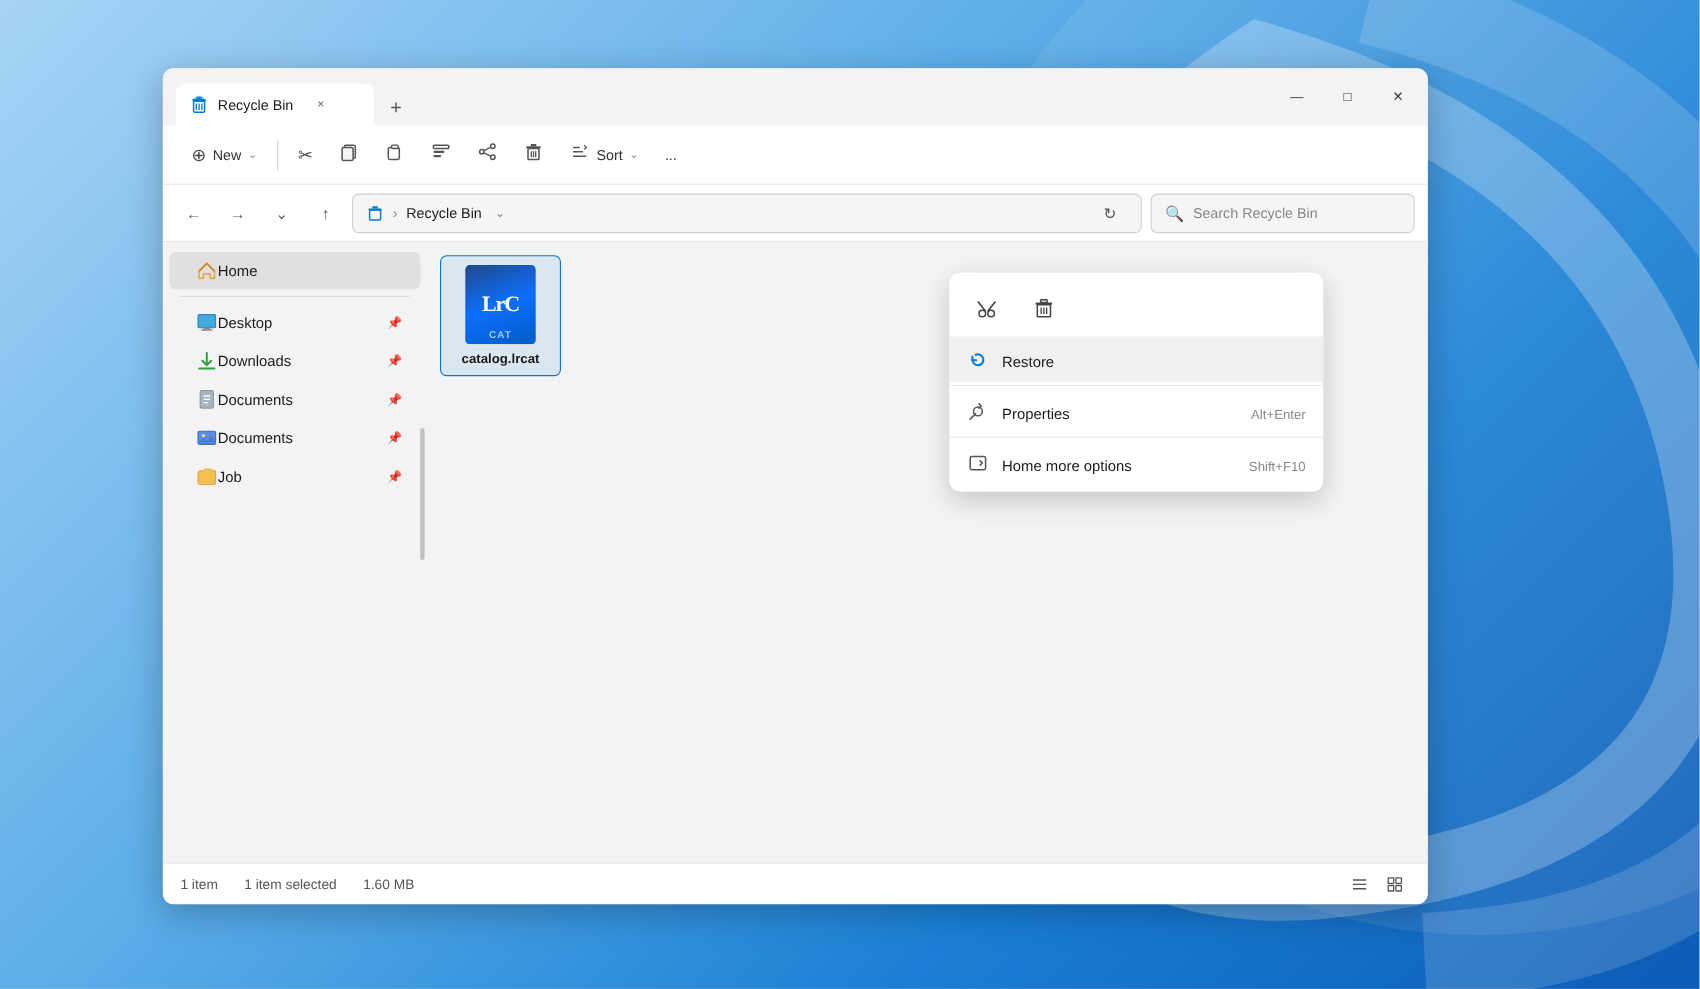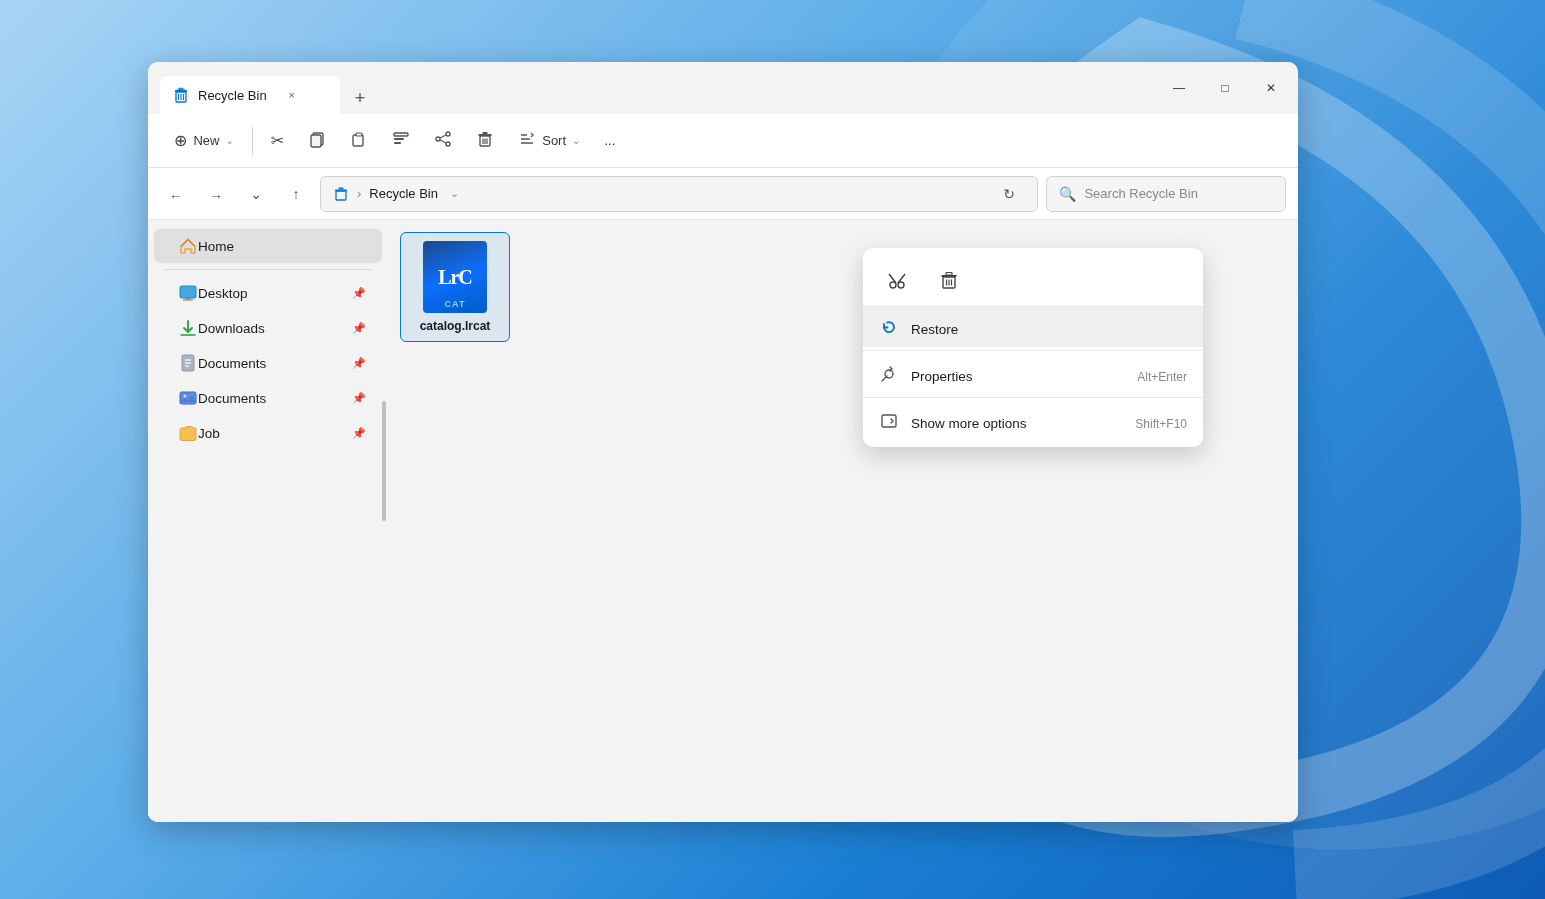--- a/index.html
+++ b/index.html
@@ -660,20 +660,42 @@
 
         <div class="ctx-divider"></div>
 
         <div class="ctx-item">
           <div class="ctx-item-icon">
             <svg width="20" height="20" viewBox="0 0 20 20">
               <rect x="3" y="4" width="14" height="12" rx="1.5" fill="none" stroke="#555" stroke-width="1.4"></rect>
               <polyline points="12,8 14,10 12,12" fill="none" stroke="#555" stroke-width="1.4" stroke-linecap="round"></polyline>
             </svg>
           </div>
-          <span class="ctx-item-label">Show more options</span>
+          <span class="ctx-item-label">Home more options</span>
           <span class="ctx-item-shortcut">Shift+F10</span>
         </div>
       </div>
     </div>
   </div>
 
+  <div class="status-bar">
+    <span>1 item</span>
+    <span>1 item selected</span>
+    <span>1.60 MB</span>
+    <div class="status-right">
+      <div class="view-btn">
+        <svg width="16" height="16" viewBox="0 0 16 16">
+            <line x1="2" y1="4" x2="14" y2="4" stroke="#555" stroke-width="1.3"></line>
+            <line x1="2" y1="8" x2="14" y2="8" stroke="#555" stroke-width="1.3"></line>
+            <line x1="2" y1="12" x2="14" y2="12" stroke="#555" stroke-width="1.3"></line>
+          </svg>
+      </div>
+      <div class="view-btn">
+        <svg width="16" height="16" viewBox="0 0 16 16">
+            <rect x="2" y="2" width="5" height="5" rx="0.5" fill="none" stroke="#555" stroke-width="1.2"></rect>
+            <rect x="9" y="2" width="5" height="5" rx="0.5" fill="none" stroke="#555" stroke-width="1.2"></rect>
+            <rect x="2" y="9" width="5" height="5" rx="0.5" fill="none" stroke="#555" stroke-width="1.2"></rect>
+            <rect x="9" y="9" width="5" height="5" rx="0.5" fill="none" stroke="#555" stroke-width="1.2"></rect>
+          </svg>
+      </div>
+    </div>
+  </div>
 </div>
 
 </body></html>

